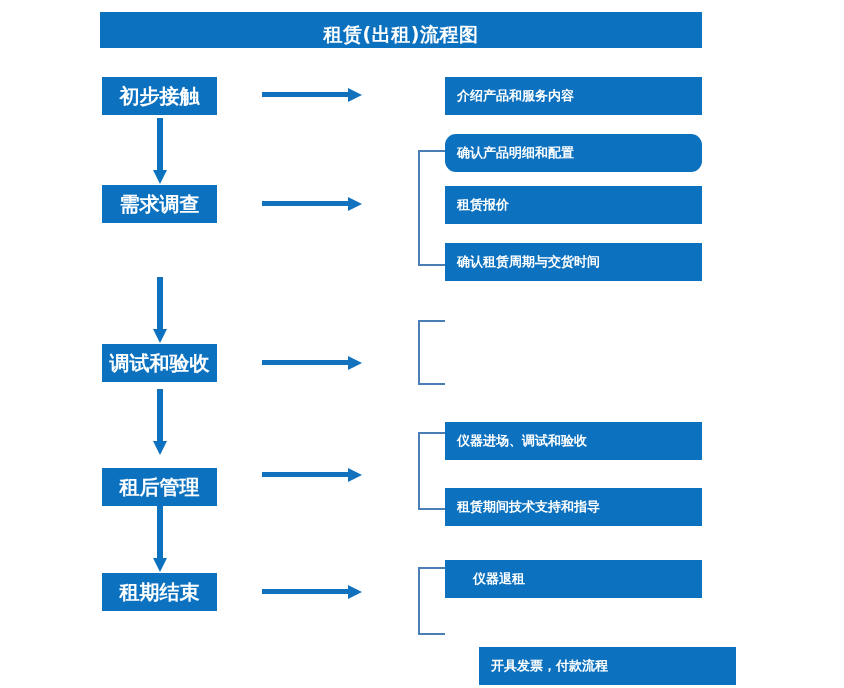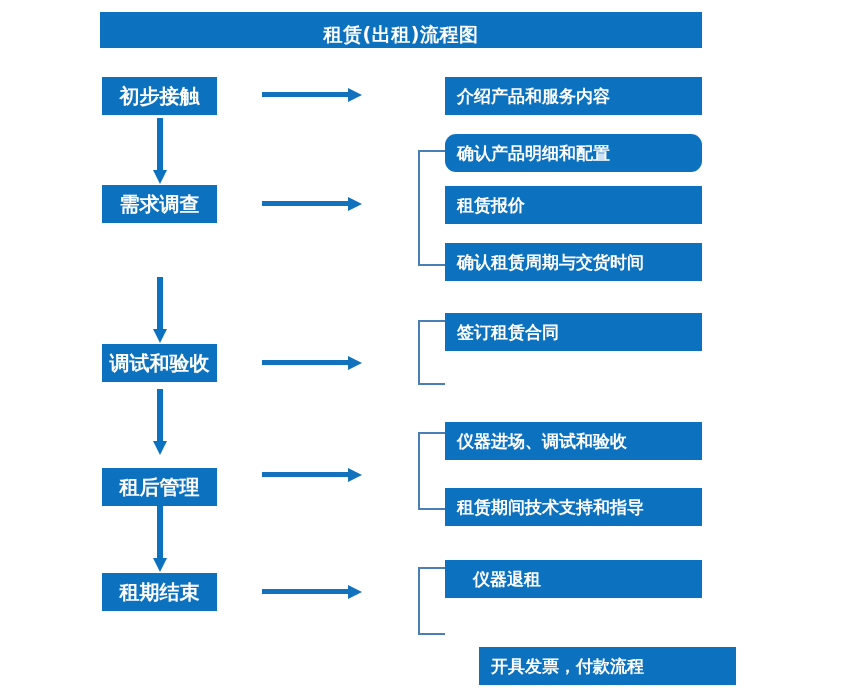--- a/index.html
+++ b/index.html
@@ -48,21 +48,21 @@
   }
   .detail-box {
     position: absolute;
     left: 445px;
     width: 257px;
     height: 38px;
     background: #0c72c0;
     color: #ffffff;
     display: flex;
     align-items: center;
-    font-size: 17px;
+    font-size: 13px;
     font-weight: bold;
     padding-left: 12px;
     box-sizing: border-box;
   }
   .h-arrow {
     position: absolute;
     height: 14px;
     width: 100px;
   }
   .v-arrow {
@@ -184,23 +184,20 @@
   </div>
   <div class="detail-box" style="top:134px;border-radius:11px;">
     <span>确认产品明细和配置</span>
   </div>
   <div class="detail-box" style="top:186px;">
     <span>租赁报价</span>
   </div>
   <div class="detail-box" style="top:243px;">
     <span>确认租赁周期与交货时间</span>
   </div>
-  <div class="detail-box" style="top:313px;">
-    <span>签订租赁合同</span>
-  </div>
   <div class="detail-box" style="top:422px;">
     <span>仪器进场、调试和验收</span>
   </div>
   <div class="detail-box" style="top:488px;">
     <span>租赁期间技术支持和指导</span>
   </div>
   <div class="detail-box" style="top:560px;padding-left:28px;">
     <span>仪器退租</span>
   </div>
   <div class="detail-box" style="top:647px;margin-left:34px;">

